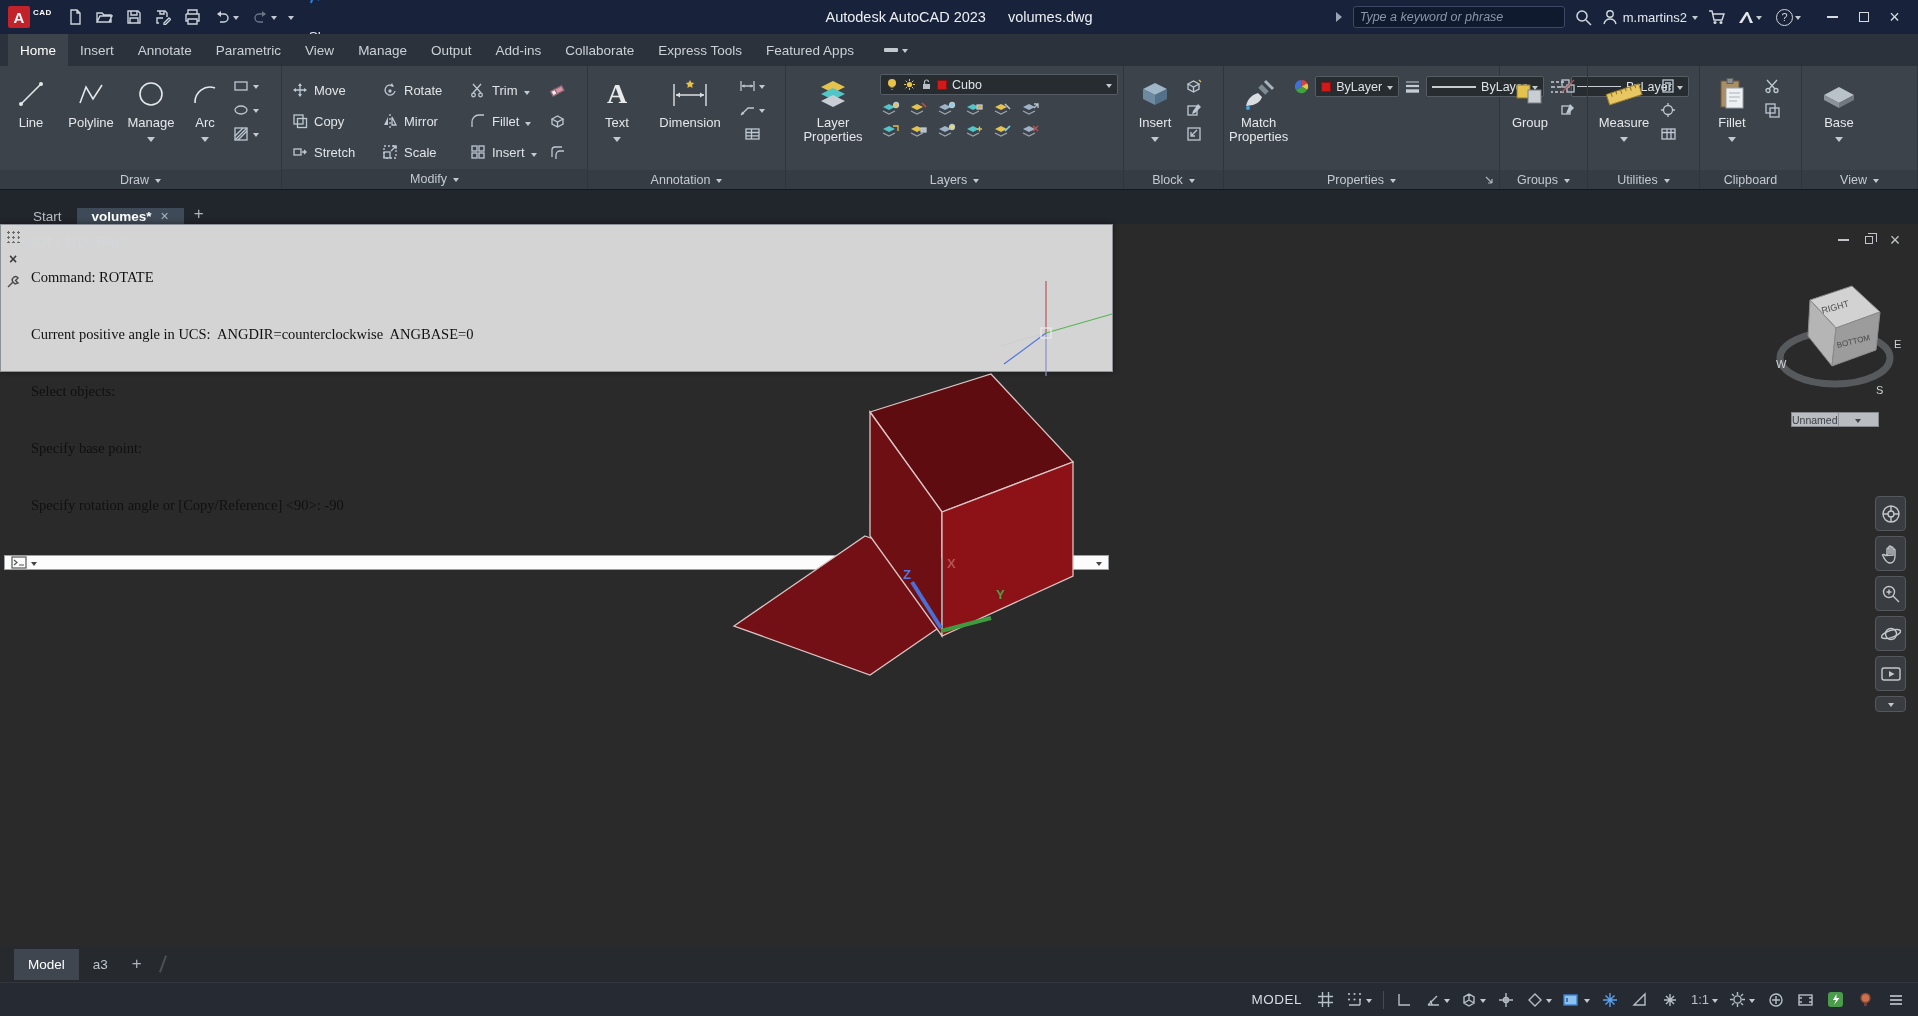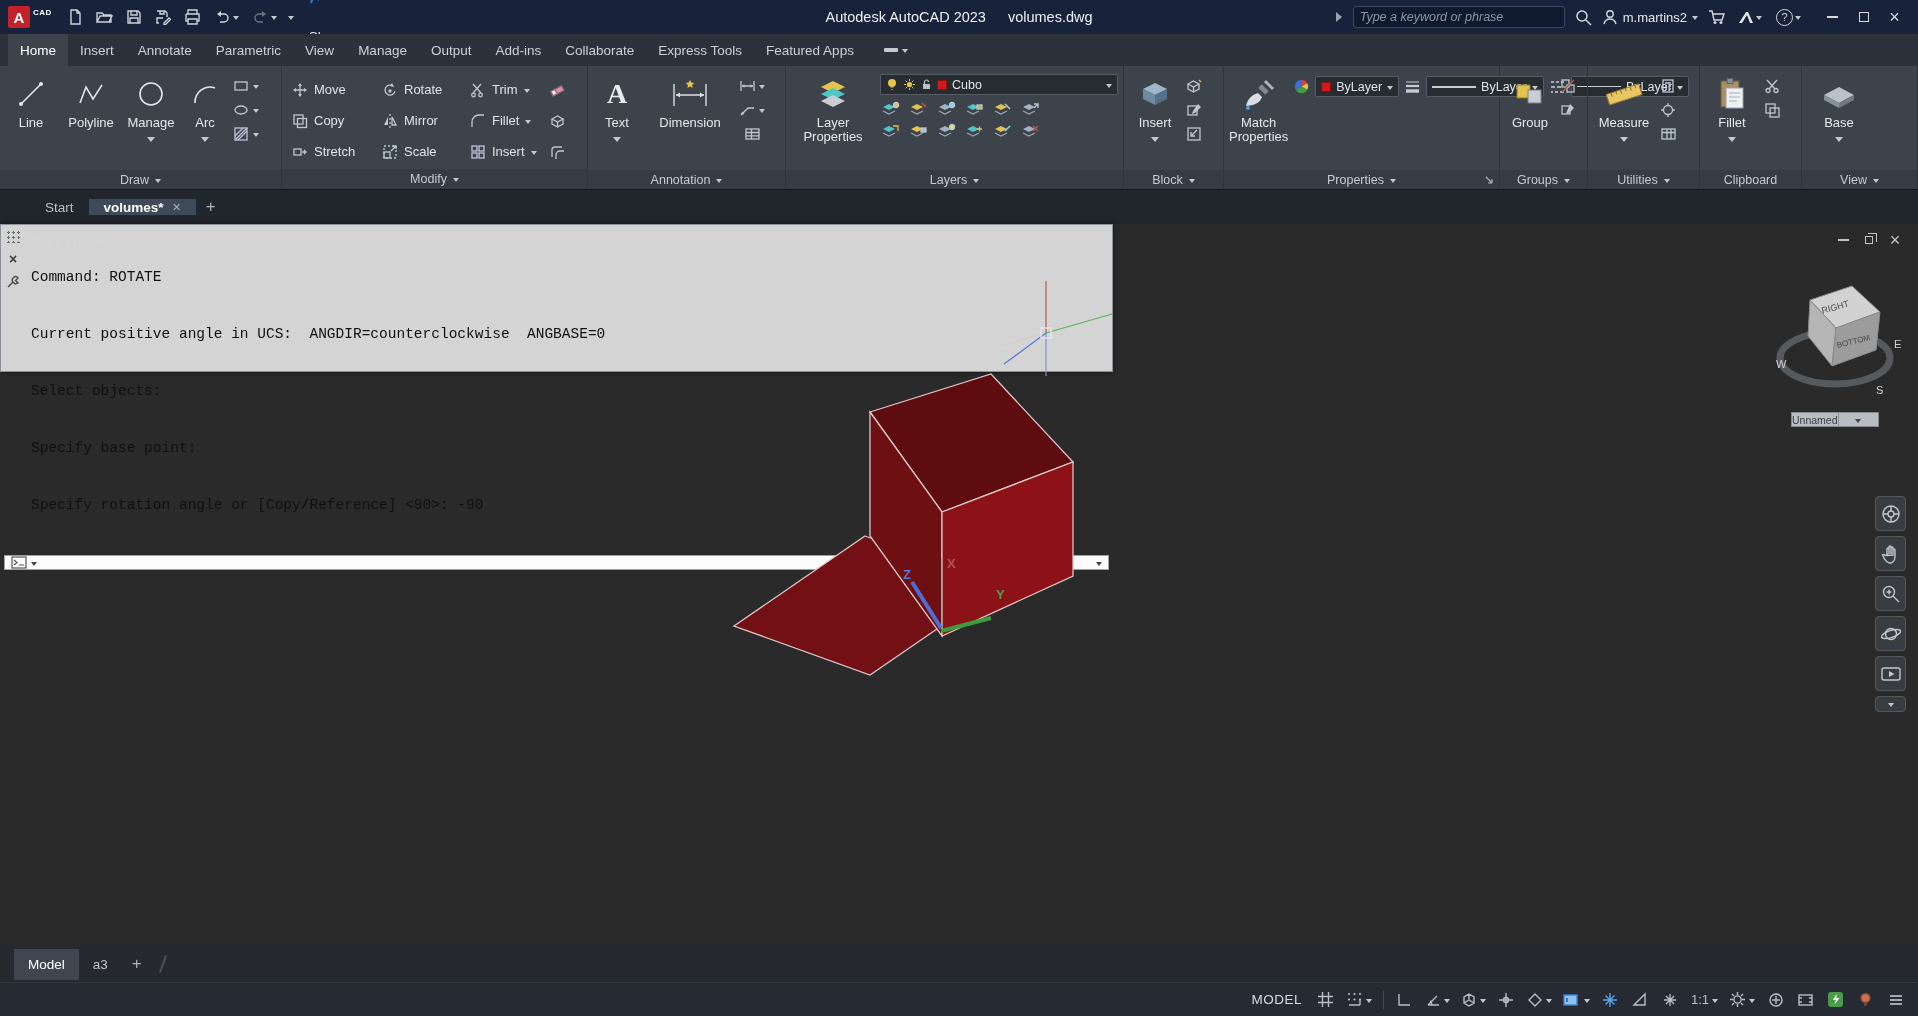--- a/index.html
+++ b/index.html
@@ -46,33 +46,33 @@
   .panel { display:flex; flex-direction:column; border-right:1px solid #2f353c; }
   .pc { flex:1; display:flex; padding:4px 5px 2px; gap:5px; align-items:flex-start; }
   .plabel { height:22px; background:#363c44; display:flex; align-items:center; justify-content:center; gap:6px; color:#c6cbd2; font-size:12.5px; position:relative; }
   .bigbtn { display:flex; flex-direction:column; align-items:center; gap:2px; padding-top:4px; height:98px; }
   .bigbtn .icn { height:40px; display:flex; align-items:center; justify-content:center; }
   .bigbtn .lbl { font-size:13px; color:#e4e7ea; text-align:center; line-height:14px; }
   .minicol { display:flex; flex-direction:column; gap:8px; padding-top:8px; align-items:center; }
   .mini { display:flex; align-items:center; gap:3px; }
   .mini svg, .smallbtn svg { stroke:#bdc8d3; fill:none; stroke-width:1.3; }
   .modgrid { display:grid; grid-template-columns:90px 88px 84px 28px; grid-auto-rows:31px; align-items:center; }
-  .smallbtn { display:flex; align-items:center; gap:6px; padding:0 5px; color:#e0e4e8; font-size:13px; white-space:nowrap; }
+  .smallbtn { display:flex; align-items:flex-end; gap:6px; padding:0 5px; color:#e0e4e8; font-size:13px; white-space:nowrap; }
   .combo { height:21px; background:#272c31; border:1px solid #565c63; border-radius:2px; display:flex; align-items:center; gap:5px; padding:0 5px; color:#dfe3e7; font-size:12.5px; }
   .combo .grow { flex:1; }
   .csq { width:10px; height:10px; background:#d21a1a; border:1px solid #8a1111; }
   .lw-sample { width:44px; height:2px; background:#c7ccd2; }
   .layrows { display:flex; flex-direction:column; gap:6px; }
   .layrow { display:flex; gap:8px; align-items:center; }
   .launcher { position:absolute; right:5px; bottom:4px; }
   .propcol { display:flex; flex-direction:row; gap:5px; padding-top:6px; }
   .proprow { display:flex; align-items:center; gap:5px; }
 
   
-  #filetabs { left:0; top:190px; width:1918px; height:34px; background:#21262c; display:flex; align-items:center; padding-left:12px; color:#b9bfc6; font-size:13.5px; }
+  #filetabs { left:0; top:190px; width:1918px; height:34px; background:#21262c; display:flex; align-items:flex-end; color:#b9bfc6; font-size:13.5px; }
   .fslash { width:2px; background:#4a5058; transform:skewX(-22deg); margin:8px 8px; }
   .ftab { display:flex; align-items:center; gap:9px; padding:0 15px; }
   .ftab.active { background:#3e4a57; color:#fff; font-weight:bold; }
   .tclose { color:#aeb4bb; font-weight:normal; font-size:14px; }
   .tclose::before { content:"×"; }
   .plusbtn { display:flex; align-items:center; padding:0 10px; color:#aeb4bb; font-size:17px; }
   .plusbtn::before { content:"+"; }
 
   
   #canvas { left:0; top:224px; width:1918px; height:722px; background:#2a2a2a; }
@@ -91,21 +91,21 @@
   .navbtn.short { height:16px; }
 
   
   #cmdwin { left:404px; top:568px; width:1113px; height:148px; background:#d4d4d4; border:1px solid #8d9298; display:flex; flex-direction:column; box-shadow:0 0 6px rgba(0,0,0,.45); }
   .cmd-top { flex:1; display:flex; }
   .cmd-gutter { width:24px; display:flex; flex-direction:column; align-items:center; padding-top:5px; gap:9px; }
   .grip-dots { width:15px; height:13px; background-image:radial-gradient(#6a6a6a 1px, transparent 1.1px); background-size:5px 5px; }
   .cmd-close { color:#3c3c3c; font-size:14px; font-weight:bold; line-height:1; }
   .cmd-close::before { content:"×"; }
   .cmd-gutter svg { stroke:#4a4a4a; fill:none; stroke-width:1.4; }
-  .cmd-history { flex:1; padding:5px 8px 0 6px; font-family:Liberation Mono, monospace; font-size:14.5px; color:#101010; line-height:19px; white-space:pre; overflow:hidden; }
+  .cmd-history { flex:1; padding:5px 8px 0 6px; font-family:Liberation Serif, serif; font-size:14.5px; color:#101010; line-height:19px; white-space:pre; overflow:hidden; }
   .cmd-input { height:22px; margin:2px 3px 3px 3px; background:#fcfcfc; border:1px solid #9aa0a6; display:flex; align-items:center; gap:4px; padding:0 6px; }
   .cmd-input svg { stroke:#555; fill:none; stroke-width:1.2; }
   .cmd-field { flex:1; height:100%; }
 
   
   #modelbar { left:0; top:946px; width:1918px; height:36px; background:#262a2f; display:flex; align-items:center; padding-left:14px; color:#bfc5cc; font-size:13.5px; }
   .mtab { padding:8px 14px; }
   .mtab.active { background:#3f4650; color:#fff; }
   .mslash { width:2px; height:18px; background:#4a5058; transform:rotate(20deg); margin-left:10px; }
 

